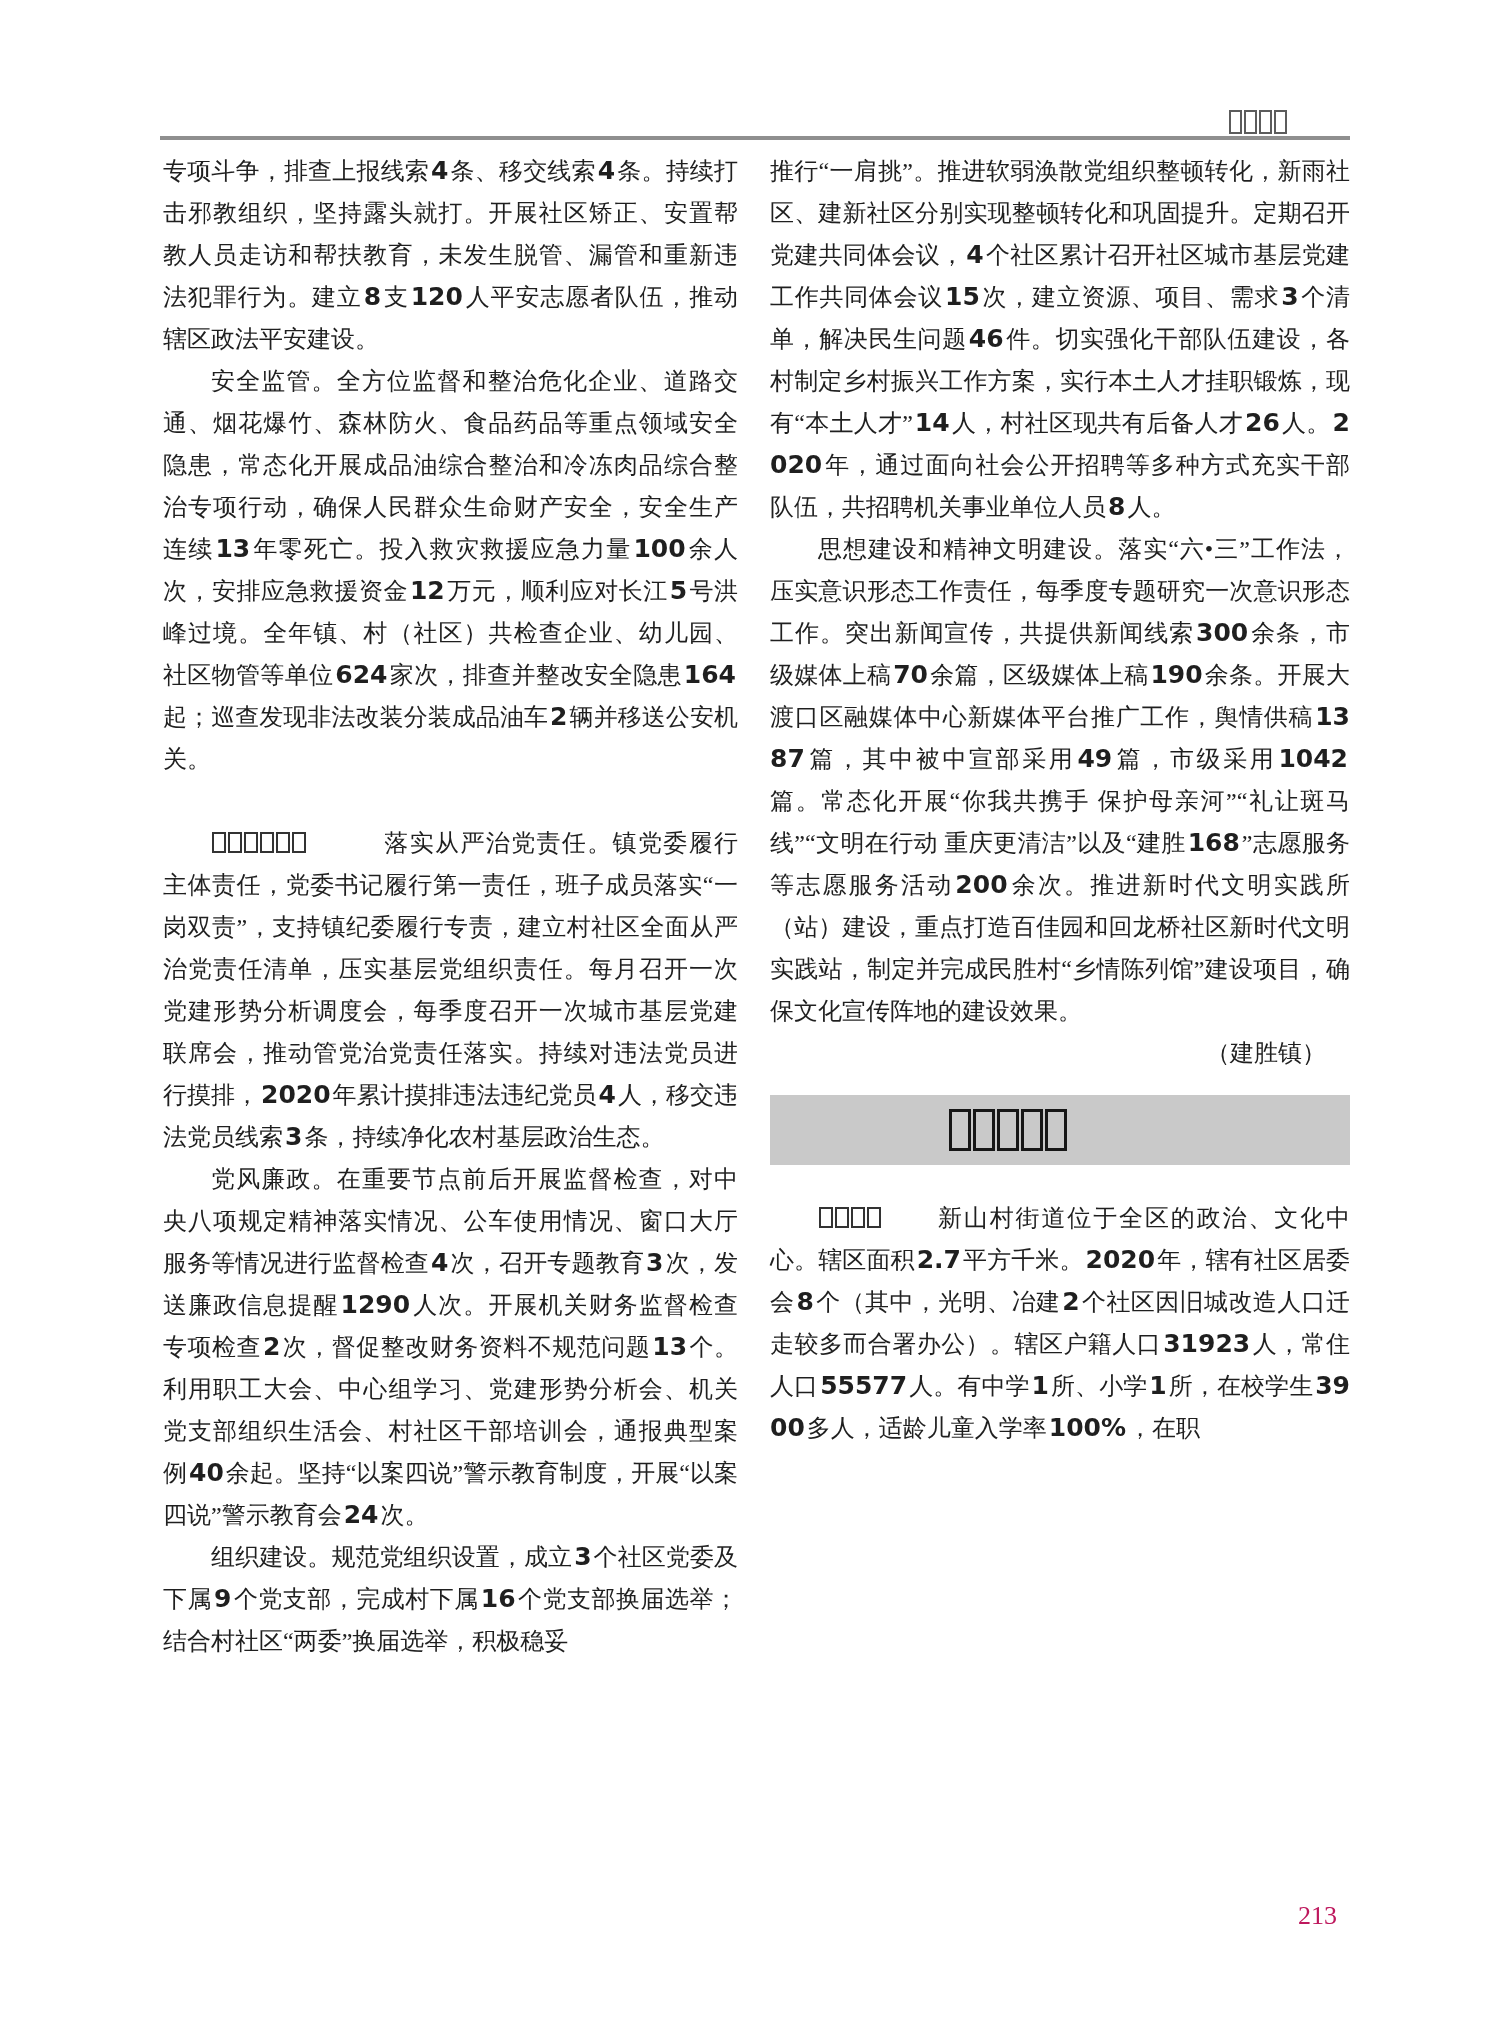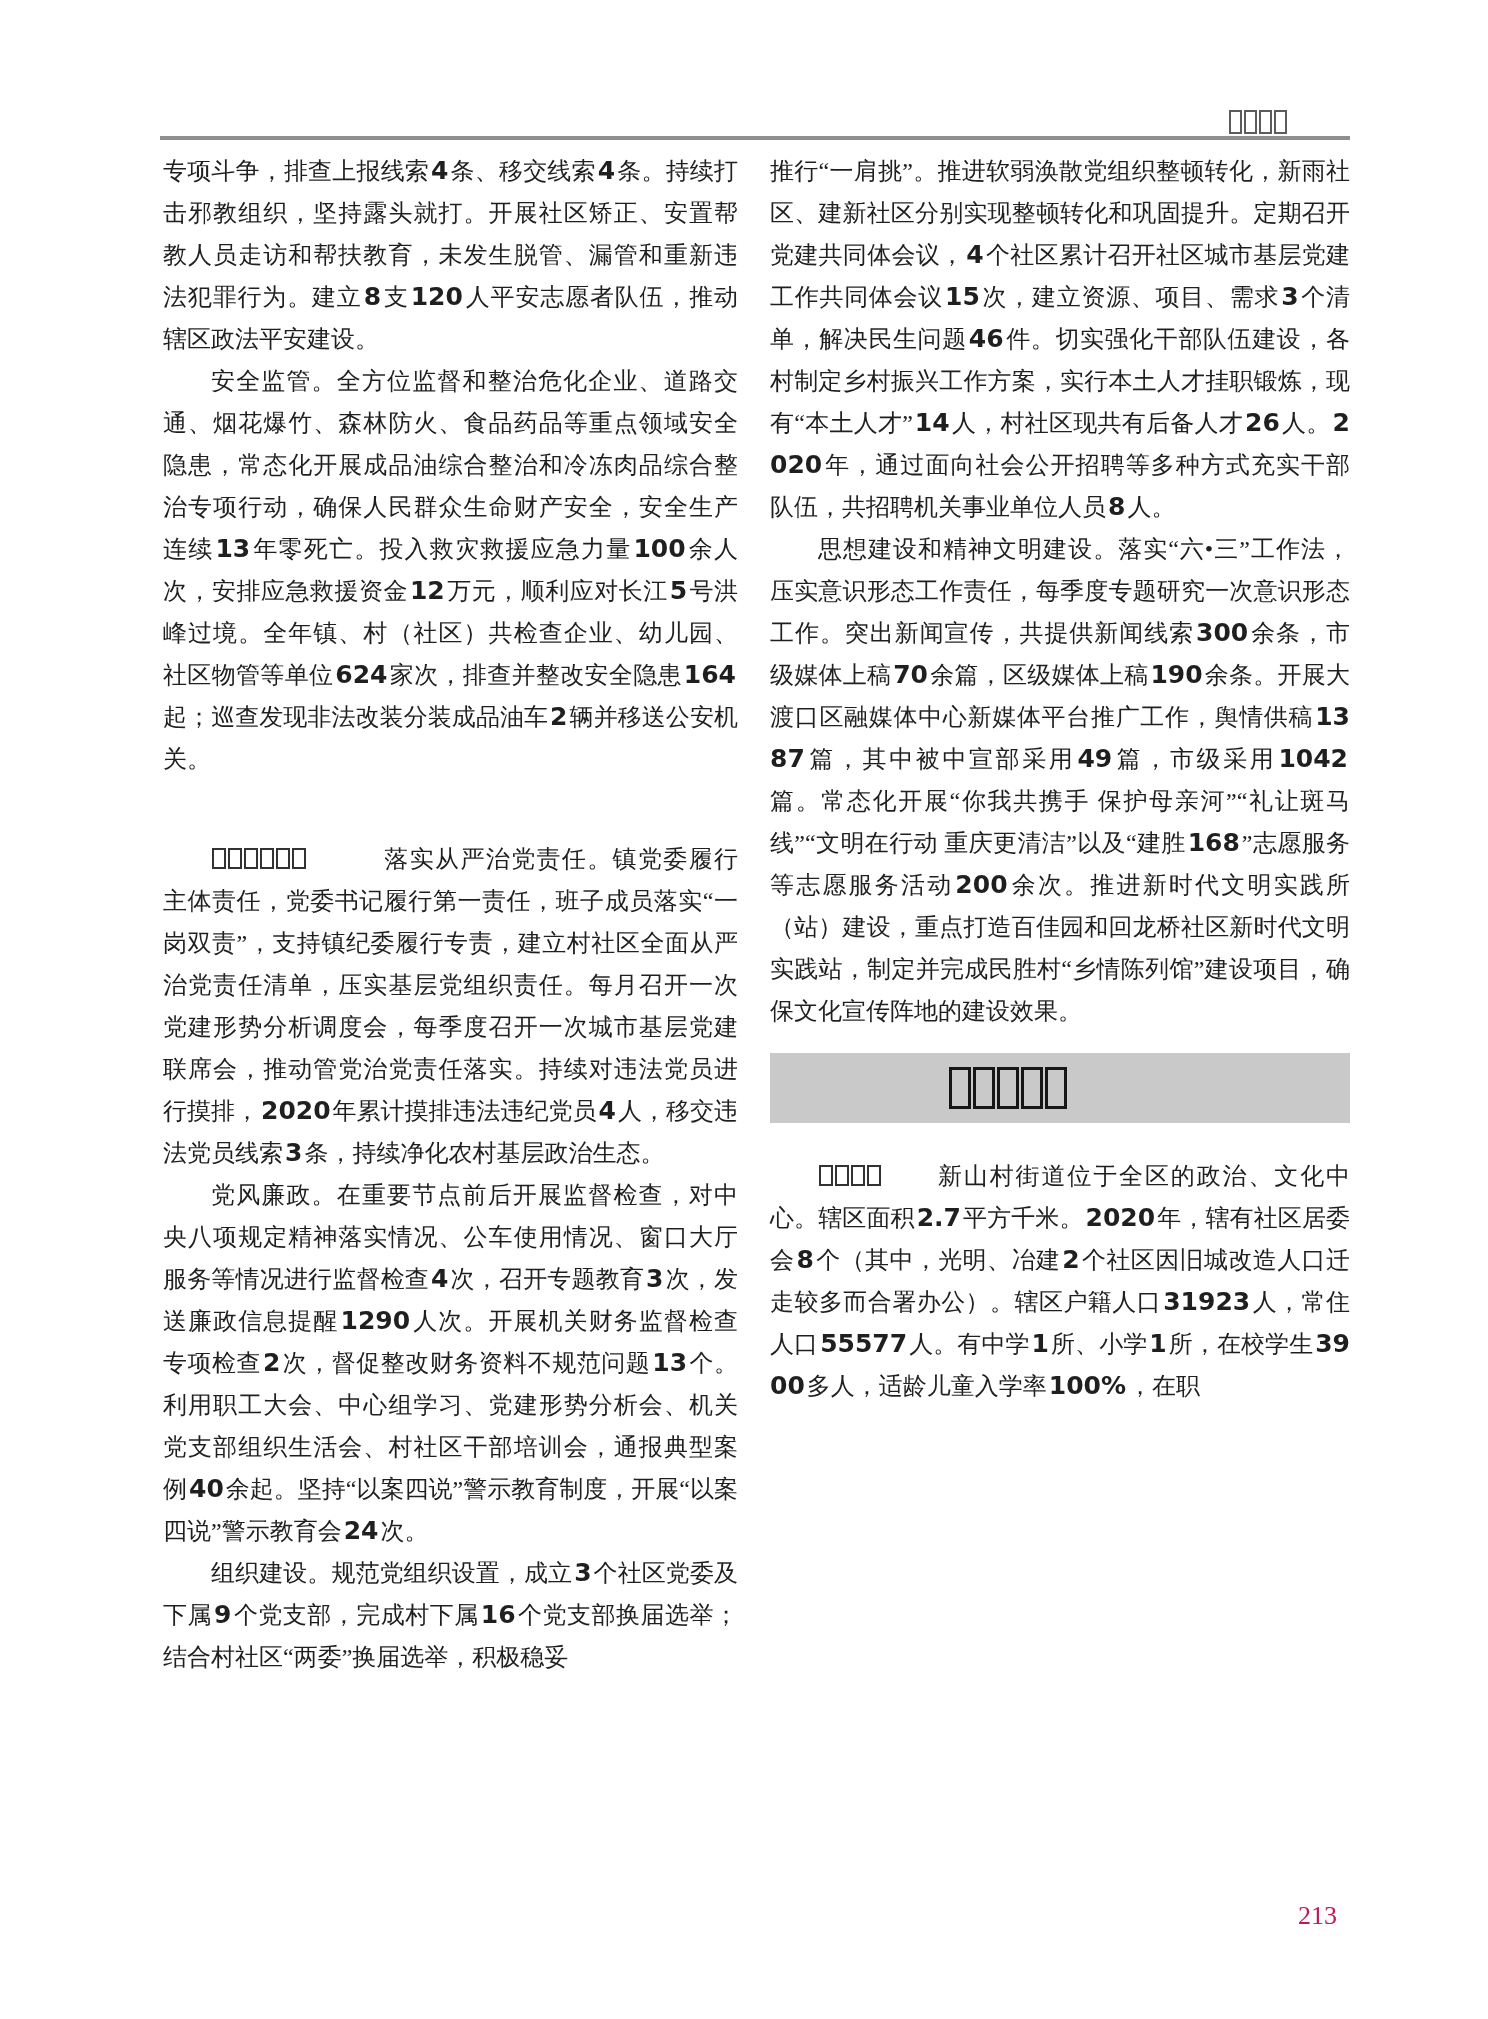--- a/index.html
+++ b/index.html
@@ -39,21 +39,21 @@
   .col-left  { width: 575px; margin-right: 32px; }
   .col-right { width: 580px; }
   .par {
     margin: 0;
     font-size: 24px;
     line-height: 42px;
     text-align: justify;
     word-break: break-all;
   }
   .indent { text-indent: 2em; }
-  .gap-before { margin-top: 58px; }
+  .gap-before { margin-top: 42px; }
   .par-head { margin-right: 76px; }
   .par-head-sm { margin-right: 54px; }
   .num {
     font-family: "DejaVu Sans", "Liberation Sans", sans-serif;
     font-weight: bold;
     font-size: 25px;
     margin: 0 2px;
   }
   .tofu {
     display: inline-block;
@@ -103,20 +103,21 @@
       <p class="par indent gap-before">
         <span class="par-head rich"><span class="tofu"></span><span class="tofu"></span><span class="tofu"></span><span class="tofu"></span><span class="tofu"></span><span class="tofu"></span></span><span class="rich">落实从严治党责任。镇党委履行主体责任，党委书记履行第一责任，班子成员落实“一岗双责”，支持镇纪委履行专责，建立村社区全面从严治党责任清单，压实基层党组织责任。每月召开一次党建形势分析调度会，每季度召开一次城市基层党建联席会，推动管党治党责任落实。持续对违法党员进行摸排，<span class="num">2020</span>年累计摸排违法违纪党员<span class="num">4</span>人，移交违法党员线索<span class="num">3</span>条，持续净化农村基层政治生态。</span>
       </p>
       <p class="par indent rich">党风廉政。在重要节点前后开展监督检查，对中央八项规定精神落实情况、公车使用情况、窗口大厅服务等情况进行监督检查<span class="num">4</span>次，召开专题教育<span class="num">3</span>次，发送廉政信息提醒<span class="num">1290</span>人次。开展机关财务监督检查专项检查<span class="num">2</span>次，督促整改财务资料不规范问题<span class="num">13</span>个。利用职工大会、中心组学习、党建形势分析会、机关党支部组织生活会、村社区干部培训会，通报典型案例<span class="num">40</span>余起。坚持“以案四说”警示教育制度，开展“以案四说”警示教育会<span class="num">24</span>次。</p>
       <p class="par indent rich">组织建设。规范党组织设置，成立<span class="num">3</span>个社区党委及下属<span class="num">9</span>个党支部，完成村下属<span class="num">16</span>个党支部换届选举；结合村社区“两委”换届选举，积极稳妥</p>
     </div>
 
     <div class="col-right">
       <p class="par rich">推行“一肩挑”。推进软弱涣散党组织整顿转化，新雨社区、建新社区分别实现整顿转化和巩固提升。定期召开党建共同体会议，<span class="num">4</span>个社区累计召开社区城市基层党建工作共同体会议<span class="num">15</span>次，建立资源、项目、需求<span class="num">3</span>个清单，解决民生问题<span class="num">46</span>件。切实强化干部队伍建设，各村制定乡村振兴工作方案，实行本土人才挂职锻炼，现有“本土人才”<span class="num">14</span>人，村社区现共有后备人才<span class="num">26</span>人。<span class="num">2020</span>年，通过面向社会公开招聘等多种方式充实干部队伍，共招聘机关事业单位人员<span class="num">8</span>人。</p>
       <p class="par indent rich">思想建设和精神文明建设。落实“六•三”工作法，压实意识形态工作责任，每季度专题研究一次意识形态工作。突出新闻宣传，共提供新闻线索<span class="num">300</span>余条，市级媒体上稿<span class="num">70</span>余篇，区级媒体上稿<span class="num">190</span>余条。开展大渡口区融媒体中心新媒体平台推广工作，舆情供稿<span class="num">1387</span>篇，其中被中宣部采用<span class="num">49</span>篇，市级采用<span class="num">1042</span>篇。常态化开展“你我共携手 保护母亲河”“礼让斑马线”“文明在行动 重庆更清洁”以及“建胜<span class="num">168</span>”志愿服务等志愿服务活动<span class="num">200</span>余次。推进新时代文明实践所（站）建设，重点打造百佳园和回龙桥社区新时代文明实践站，制定并完成民胜村“乡情陈列馆”建设项目，确保文化宣传阵地的建设效果。</p>
+      <p class="par byline">（建胜镇）</p>
 
       <div class="banner" style="background: rgb(201, 201, 201);">
         <span class="rich"><span class="tofu"></span><span class="tofu"></span><span class="tofu"></span><span class="tofu"></span><span class="tofu"></span></span>
       </div>
 
       <p class="par indent after-banner">
         <span class="par-head-sm rich"><span class="tofu"></span><span class="tofu"></span><span class="tofu"></span><span class="tofu"></span></span><span class="rich">新山村街道位于全区的政治、文化中心。辖区面积<span class="num">2.7</span>平方千米。<span class="num">2020</span>年，辖有社区居委会<span class="num">8</span>个（其中，光明、冶建<span class="num">2</span>个社区因旧城改造人口迁走较多而合署办公）。辖区户籍人口<span class="num">31923</span>人，常住人口<span class="num">55577</span>人。有中学<span class="num">1</span>所、小学<span class="num">1</span>所，在校学生<span class="num">3900</span>多人，适龄儿童入学率<span class="num">100%</span>，在职</span>
       </p>
     </div>
 

